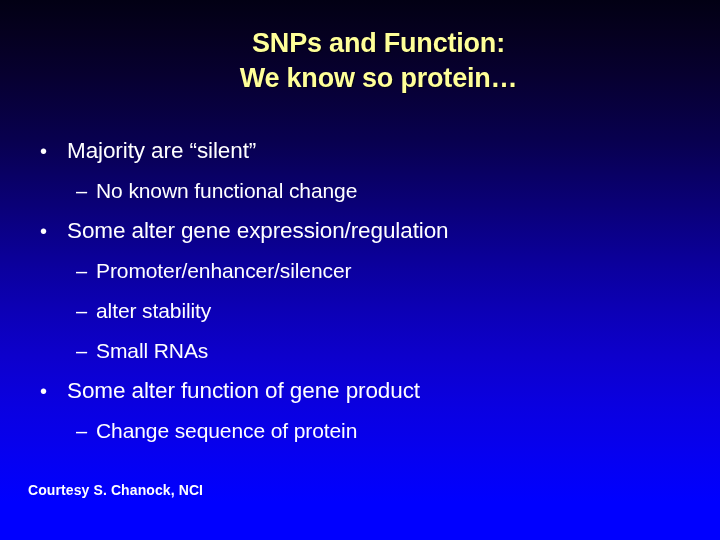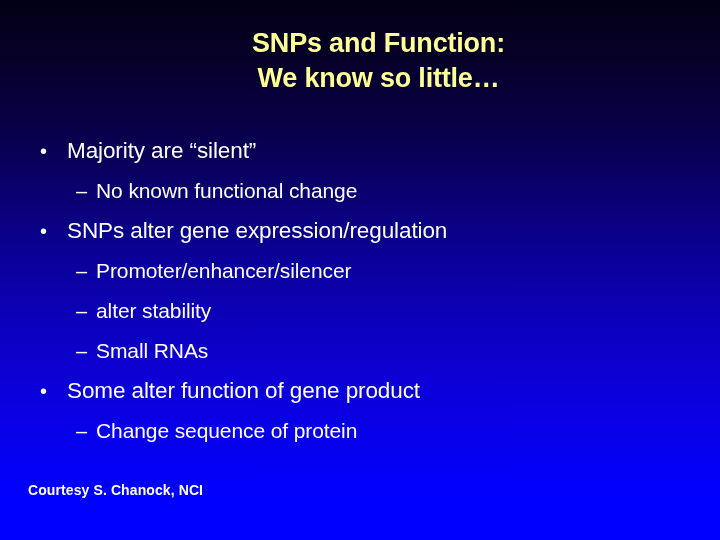--- a/index.html
+++ b/index.html
@@ -107,38 +107,38 @@
     white-space: nowrap;
   }
 </style>
 </head>
 <body>
 
 <div id="slide">
 
   <div class="title-block">
     <div class="title-line">SNPs and Function:</div>
-    <div class="title-line">We know so little…</div>
+    <div class="title-line">We know so protein…</div>
   </div>
 
   <div class="bullets">
 
     <div class="line lvl1">
       <span class="marker">•</span>
       <span class="text">Majority are “silent”</span>
     </div>
 
     <div class="line lvl2">
       <span class="marker">–</span>
       <span class="text">No known functional change</span>
     </div>
 
     <div class="line lvl1">
       <span class="marker">•</span>
-      <span class="text">SNPs alter gene expression/regulation</span>
+      <span class="text">Some alter gene expression/regulation</span>
     </div>
 
     <div class="line lvl2">
       <span class="marker">–</span>
       <span class="text">Promoter/enhancer/silencer</span>
     </div>
 
     <div class="line lvl2">
       <span class="marker">–</span>
       <span class="text">alter stability</span>

